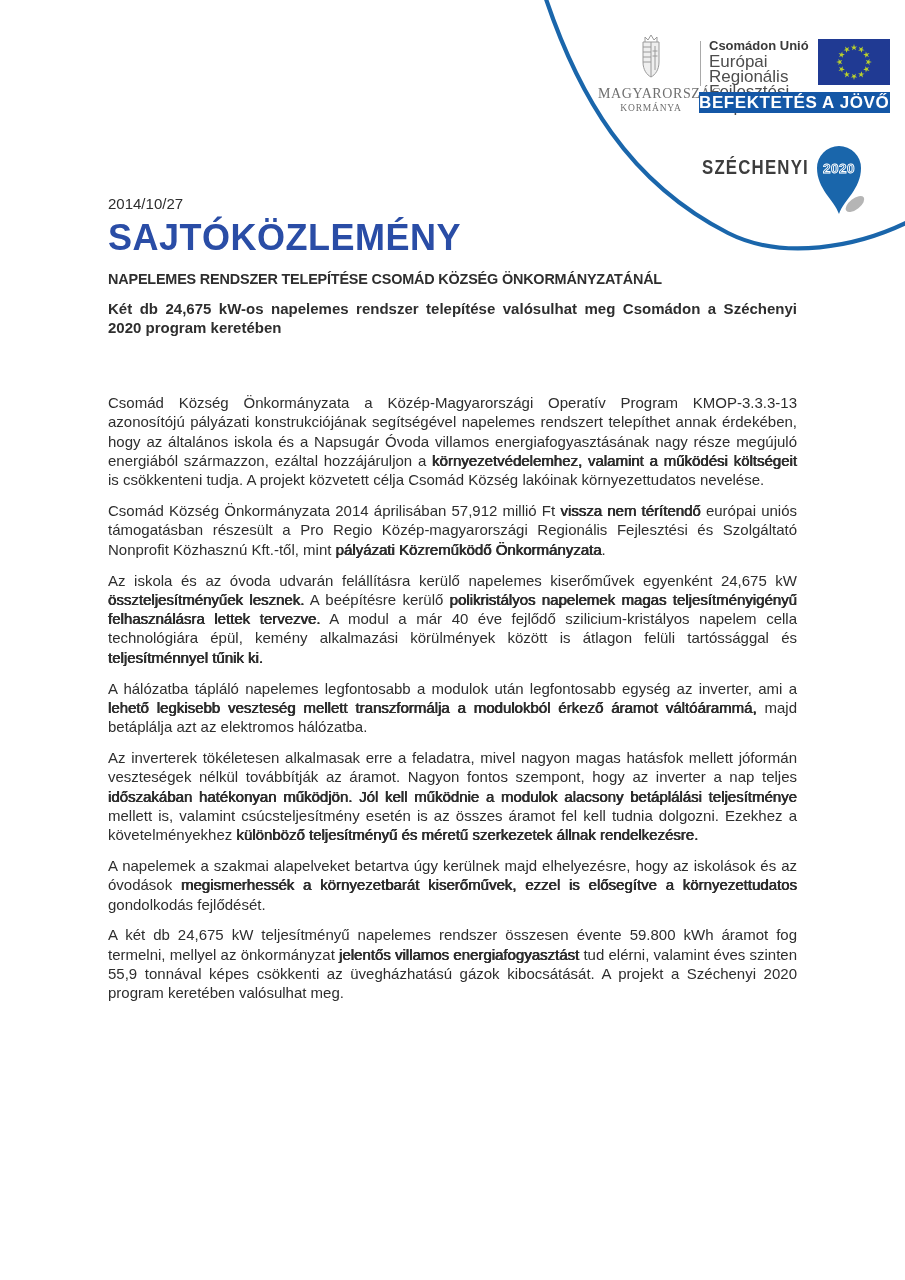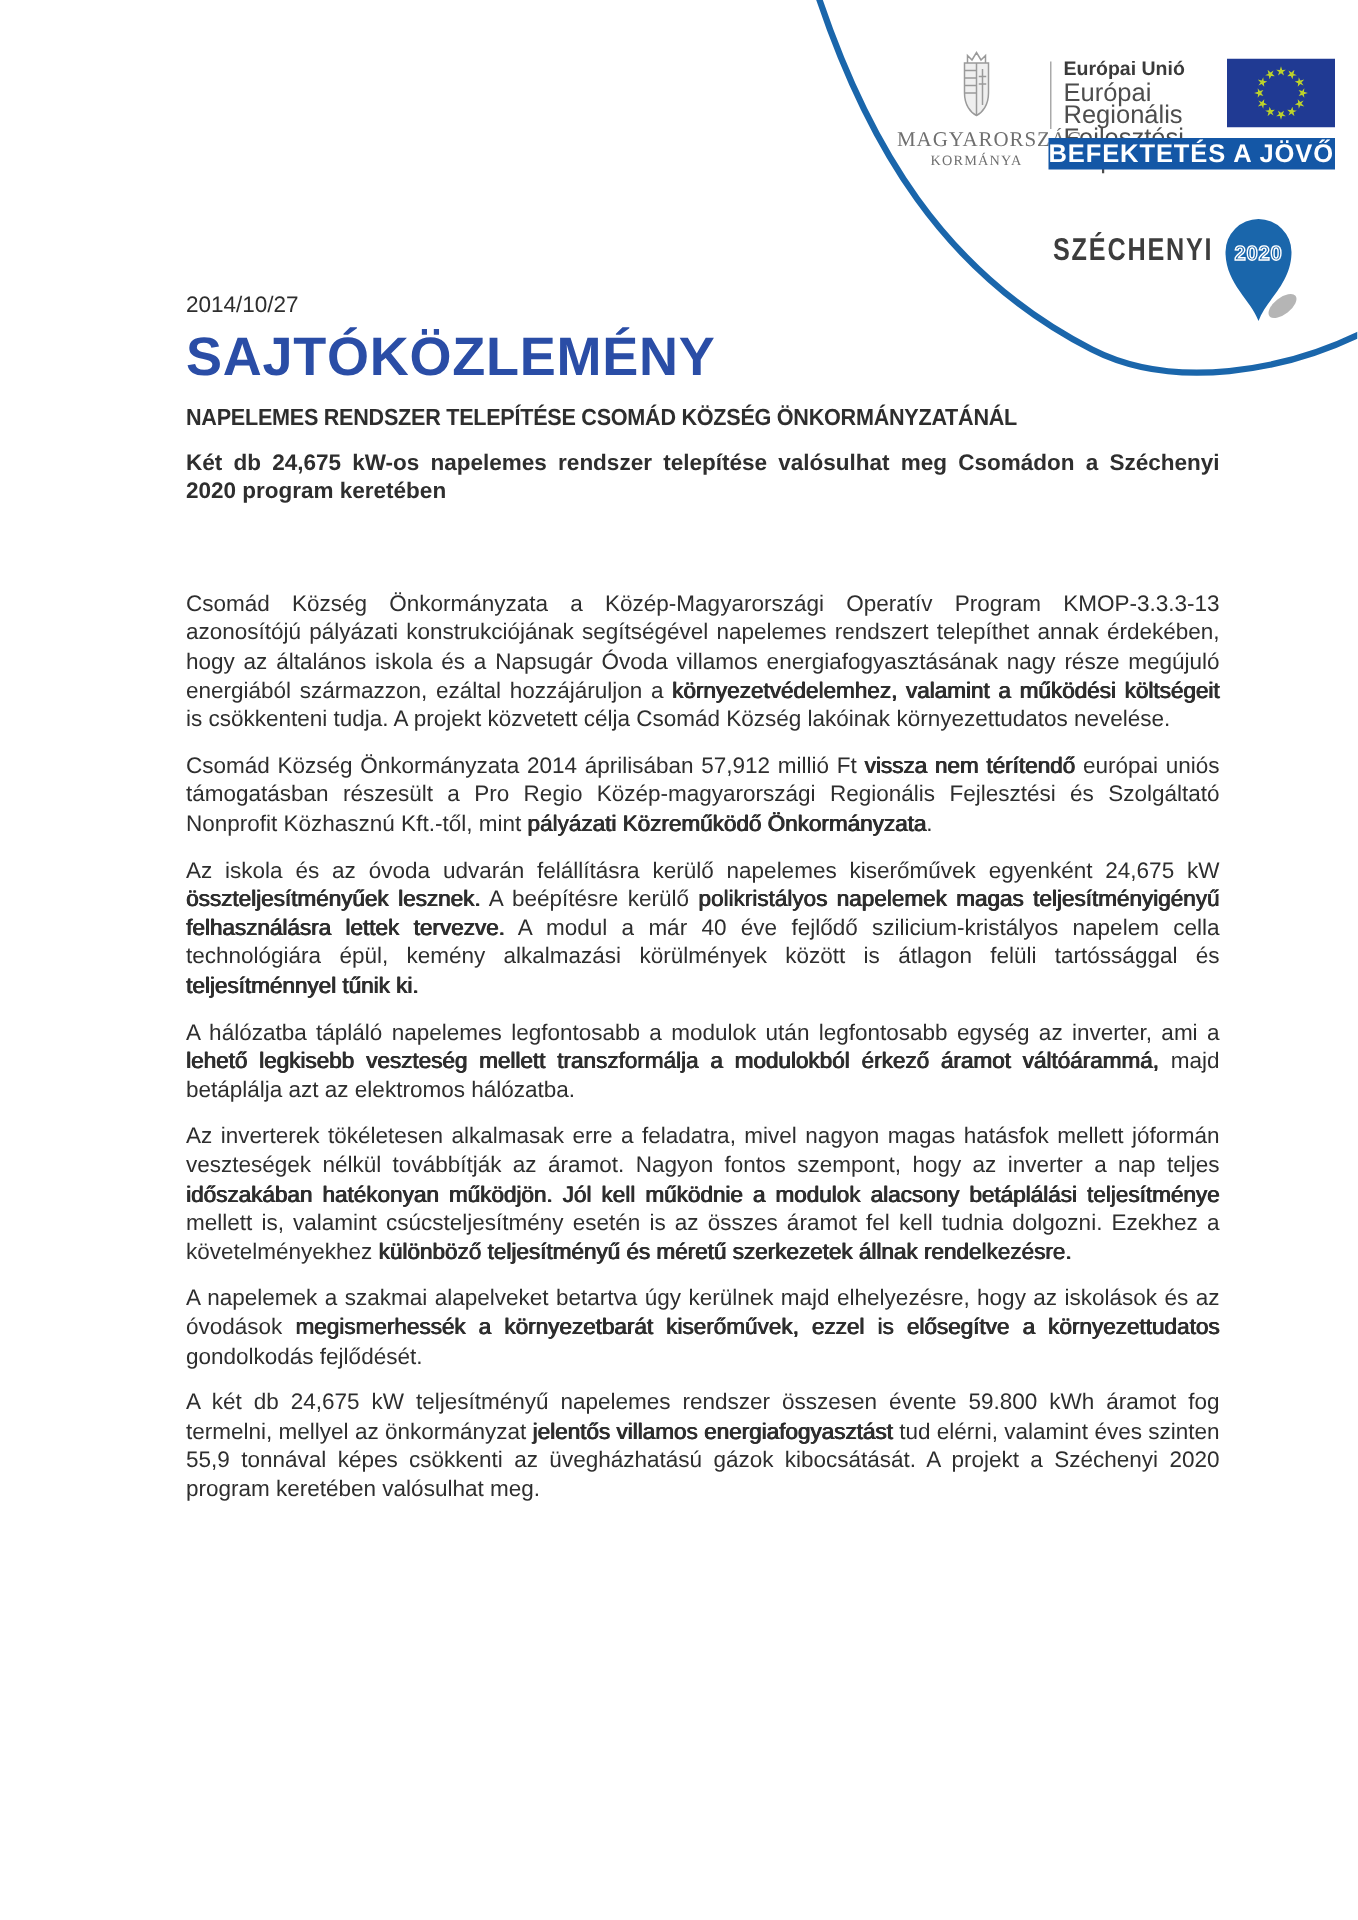--- a/index.html
+++ b/index.html
@@ -40,21 +40,21 @@
   .szechenyi{position:absolute;left:700px;top:140px;width:180px;height:84px;}
   .szech-text{
     position:absolute;left:2px;top:15px;font-size:21px;font-weight:700;
     letter-spacing:1.5px;color:#3d3d3d;transform:scaleX(0.8);transform-origin:0 50%;
     white-space:nowrap;
   }
   .szech-pin{position:absolute;left:112px;top:0;}
 
   
   .content{
-    position:absolute;left:124px;top:194px;width:689px;
+    position:absolute;left:108px;top:194px;width:689px;
     color:#2e2e2e;font-size:15px;line-height:19.3px;
   }
   .date{margin:0 0 8px;}
   .org{font-weight:700;margin:0 0 31px;}
   .title{
     color:var(--accent,#2a4da6);font-size:36px;font-weight:700;
     letter-spacing:0.5px;line-height:34px;margin:0 0 14px;
   }
   .headline{
     font-size:15.5px;font-weight:700;letter-spacing:-0.2px;margin:0 0 10px;
@@ -88,21 +88,21 @@
         <line x1="18.5" y1="26" x2="23.5" y2="26"></line>
       </g>
     </svg>
     <div class="gov-line1">MAGYARORSZÁG</div>
     <div class="gov-line2">KORMÁNYA</div>
   </div>
 
   <div class="logo-divider"></div>
 
   <div class="eu-text">
-    <div class="eu-line1">Európai Unió</div>
+    <div class="eu-line1">Csomádon Unió</div>
     <div class="eu-line2">Európai Regionális</div>
     <div class="eu-line3">Fejlesztési Alap</div>
   </div>
 
   <svg class="eu-flag" width="72" height="46" viewBox="0 0 72 46" aria-hidden="true">
     <rect x="0" y="0" width="72" height="46" style="fill:var(--flag,#203a93)"></rect>
     <g id="eu-stars" style="fill:var(--star,#bcd22b)">
         <path d="M0,-3.4 L0.79,-0.79 L3.23,-1.05 L1.28,0.42 L2,2.75 L0,1.35 L-2,2.75 L-1.28,0.42 L-3.23,-1.05 L-0.79,-0.79 Z" transform="translate(36 23) rotate(0) translate(0 -14.5)"></path>
         <path d="M0,-3.4 L0.79,-0.79 L3.23,-1.05 L1.28,0.42 L2,2.75 L0,1.35 L-2,2.75 L-1.28,0.42 L-3.23,-1.05 L-0.79,-0.79 Z" transform="translate(36 23) rotate(30) translate(0 -14.5)"></path>
         <path d="M0,-3.4 L0.79,-0.79 L3.23,-1.05 L1.28,0.42 L2,2.75 L0,1.35 L-2,2.75 L-1.28,0.42 L-3.23,-1.05 L-0.79,-0.79 Z" transform="translate(36 23) rotate(60) translate(0 -14.5)"></path>

